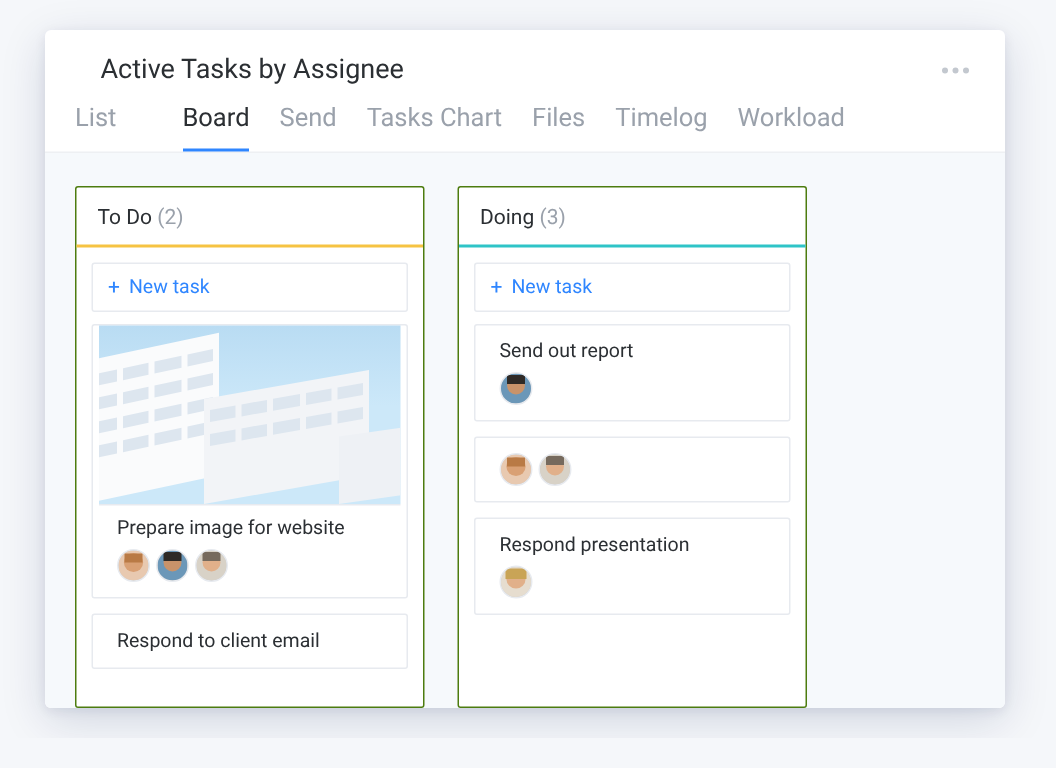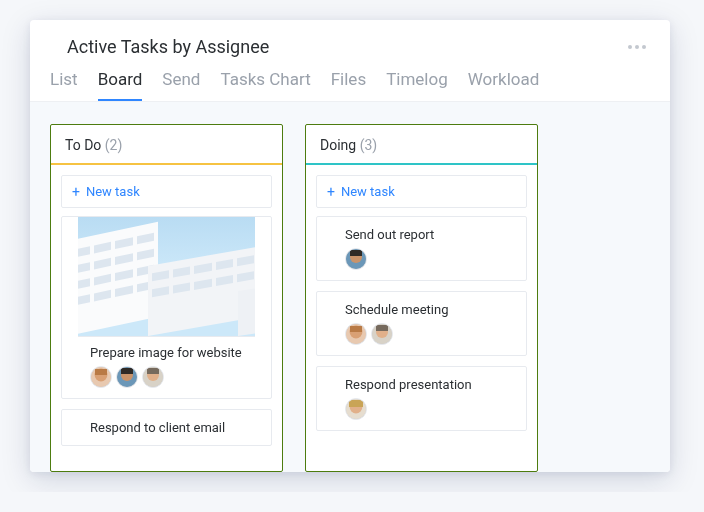--- a/index.html
+++ b/index.html
@@ -45,20 +45,21 @@
   .tab {
     font-size: 17px;
     color: #9aa1ab;
     padding-bottom: 10px;
     cursor: pointer;
     border-bottom: 2px solid transparent;
   }
   .tab.active {
     color: #2b2f33;
     border-bottom-color: #2f86ff;
+    margin-left: 24px;
   }
   .board-area {
     background: #f6f9fc;
     padding: 22px 20px 0 20px;
     display: flex;
     gap: 22px;
     height: 370px;
     overflow: hidden;
   }
   .column {
@@ -89,21 +90,21 @@
     cursor: pointer;
     display: flex;
     align-items: center;
     gap: 6px;
   }
   .new-task .plus { font-size: 14px; line-height: 1; }
   .card {
     margin: 0 10px 10px 10px;
     border: 1px solid #e7eaef;
     border-radius: 2px;
-    padding: 10px 28px;
+    padding: 10px 16px;
     cursor: pointer;
   }
   .card-title {
     font-size: 13px;
     color: #2b2f33;
     margin-bottom: 6px;
   }
   .card-title:only-child { margin-bottom: 0; }
   .avatars { display: flex; gap: 4px; }
   .avatar {
@@ -261,21 +262,20 @@
               <svg viewBox="0 0 10 10">
                 <rect width="10" height="10" fill="#6b97b8"></rect>
                 <circle cx="5" cy="4" r="3" fill="#c9936a"></circle>
                 <rect x="2" y="0.5" width="6" height="3" fill="#2f2a26"></rect>
               </svg>
             </div>
         </div>
       </div>
 
       <div class="card">
-        <div class="card-title">Schedule meeting</div>
         <div class="avatars">
           <div class="avatar">
               <svg viewBox="0 0 10 10">
                 <rect width="10" height="10" fill="#e8c9b0"></rect>
                 <circle cx="5" cy="4" r="3.2" fill="#d9a074"></circle>
                 <rect x="2" y="1" width="6" height="3" fill="#b97a45"></rect>
               </svg>
             </div>
           <div class="avatar">
               <svg viewBox="0 0 10 10">

